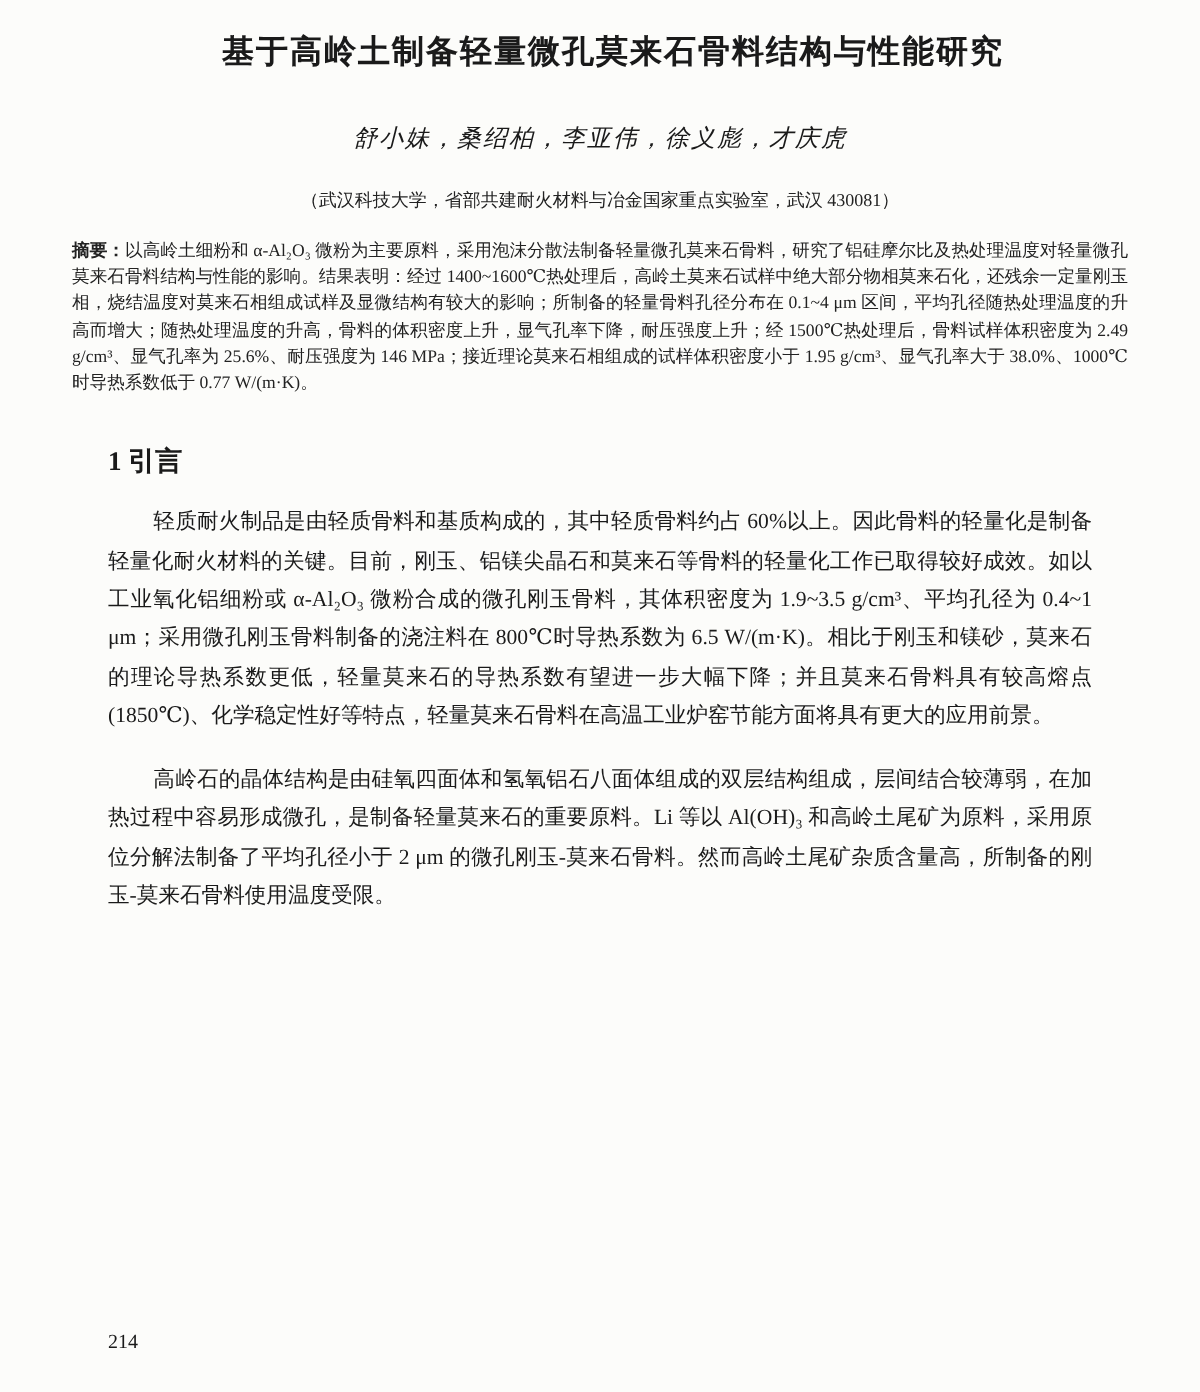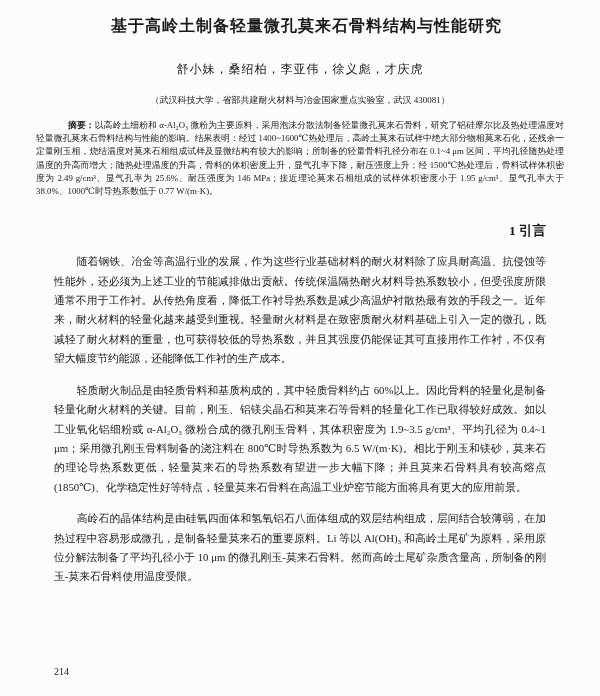--- a/index.html
+++ b/index.html
@@ -23,46 +23,45 @@
     font-size: 16px;
     font-weight: bold;
     letter-spacing: 1px;
     padding-left: 13px;
   }
   .authors {
     margin-top: 24px;
     text-align: center;
     font-size: 12px;
     letter-spacing: 1px;
+    font-style: italic;
   }
   .affiliation {
     margin-top: 16px;
     text-align: center;
     font-size: 9px;
     color: #222;
   }
   .abstract {
     margin: 12px 36px 0 36px;
     font-size: 8.8px;
     line-height: 1.5;
     text-align: justify;
     color: #222;
   }
   .keywords {
     margin-top: 3px;
   }
   .inline-label {
     font-weight: bold;
-    margin-left: 32px;
   }
   .section-heading {
     margin: 24px 54px 0 54px;
     font-size: 13.5px;
     font-weight: bold;
-    text-align: right;
   }
   .body-para {
     margin: 12px 54px 0 54px;
     font-size: 10.8px;
     line-height: 1.8;
     text-align: justify;
     text-indent: 2.1em;
   }
   .page-number {
     position: absolute;
@@ -80,21 +79,20 @@
 
   <div class="authors">舒小妹，桑绍柏，李亚伟，徐义彪，才庆虎</div>
 
   <div class="affiliation">（武汉科技大学，省部共建耐火材料与冶金国家重点实验室，武汉 430081）</div>
 
   <p class="abstract"><span class="inline-label">摘要：</span><span>以高岭土细粉和 α-Al₂O₃ 微粉为主要原料，采用泡沫分散法制备轻量微孔莫来石骨料，研究了铝硅摩尔比及热处理温度对轻量微孔莫来石骨料结构与性能的影响。结果表明：经过 1400~1600℃热处理后，高岭土莫来石试样中绝大部分物相莫来石化，还残余一定量刚玉相，烧结温度对莫来石相组成试样及显微结构有较大的影响；所制备的轻量骨料孔径分布在 0.1~4 μm 区间，平均孔径随热处理温度的升高而增大；随热处理温度的升高，骨料的体积密度上升，显气孔率下降，耐压强度上升；经 1500℃热处理后，骨料试样体积密度为 2.49 g/cm³、显气孔率为 25.6%、耐压强度为 146 MPa；接近理论莫来石相组成的试样体积密度小于 1.95 g/cm³、显气孔率大于 38.0%、1000℃时导热系数低于 0.77 W/(m·K)。</span></p>
 
 
   <h2 class="section-heading">1 引言</h2>
 
-  <p class="body-para">随着钢铁、冶金等高温行业的发展，作为这些行业基础材料的耐火材料除了应具耐高温、抗侵蚀等性能外，还必须为上述工业的节能减排做出贡献。传统保温隔热耐火材料导热系数较小，但受强度所限通常不用于工作衬。从传热角度看，降低工作衬导热系数是减少高温炉衬散热最有效的手段之一。近年来，耐火材料的轻量化越来越受到重视。轻量耐火材料是在致密质耐火材料基础上引入一定的微孔，既减轻了耐火材料的重量，也可获得较低的导热系数，并且其强度仍能保证其可直接用作工作衬，不仅有望大幅度节约能源，还能降低工作衬的生产成本。</p>
 
   <p class="body-para">轻质耐火制品是由轻质骨料和基质构成的，其中轻质骨料约占 60%以上。因此骨料的轻量化是制备轻量化耐火材料的关键。目前，刚玉、铝镁尖晶石和莫来石等骨料的轻量化工作已取得较好成效。如以工业氧化铝细粉或 α-Al₂O₃ 微粉合成的微孔刚玉骨料，其体积密度为 1.9~3.5 g/cm³、平均孔径为 0.4~1 μm；采用微孔刚玉骨料制备的浇注料在 800℃时导热系数为 6.5 W/(m·K)。相比于刚玉和镁砂，莫来石的理论导热系数更低，轻量莫来石的导热系数有望进一步大幅下降；并且莫来石骨料具有较高熔点(1850℃)、化学稳定性好等特点，轻量莫来石骨料在高温工业炉窑节能方面将具有更大的应用前景。</p>
 
-  <p class="body-para">高岭石的晶体结构是由硅氧四面体和氢氧铝石八面体组成的双层结构组成，层间结合较薄弱，在加热过程中容易形成微孔，是制备轻量莫来石的重要原料。Li 等以 Al(OH)₃ 和高岭土尾矿为原料，采用原位分解法制备了平均孔径小于 10 μm 的微孔刚玉-莫来石骨料。然而高岭土尾矿杂质含量高，所制备的刚玉-莫来石骨料使用温度受限。</p>
+  <p class="body-para">高岭石的晶体结构是由硅氧四面体和氢氧铝石八面体组成的双层结构组成，层间结合较薄弱，在加热过程中容易形成微孔，是制备轻量莫来石的重要原料。Li 等以 Al(OH)₃ 和高岭土尾矿为原料，采用原位分解法制备了平均孔径小于 2 μm 的微孔刚玉-莫来石骨料。然而高岭土尾矿杂质含量高，所制备的刚玉-莫来石骨料使用温度受限。</p>
 
   <div class="page-number">214</div>
 
 </div>
 
 </body></html>

